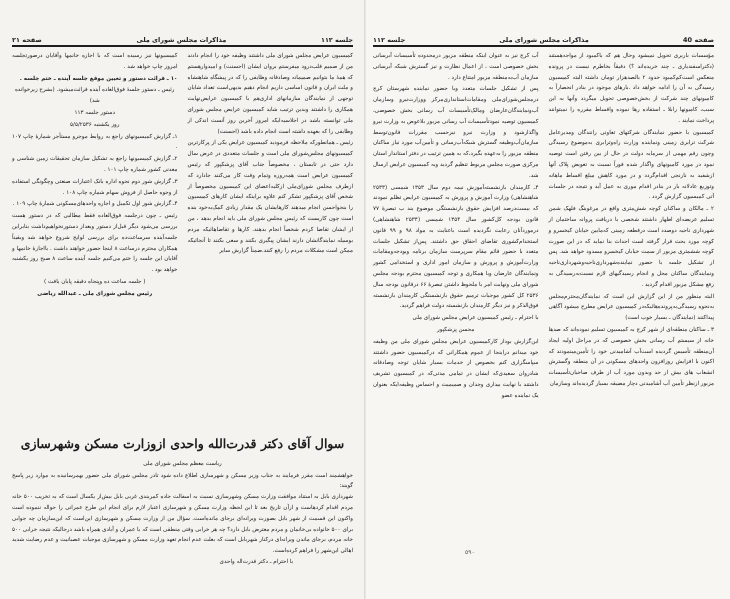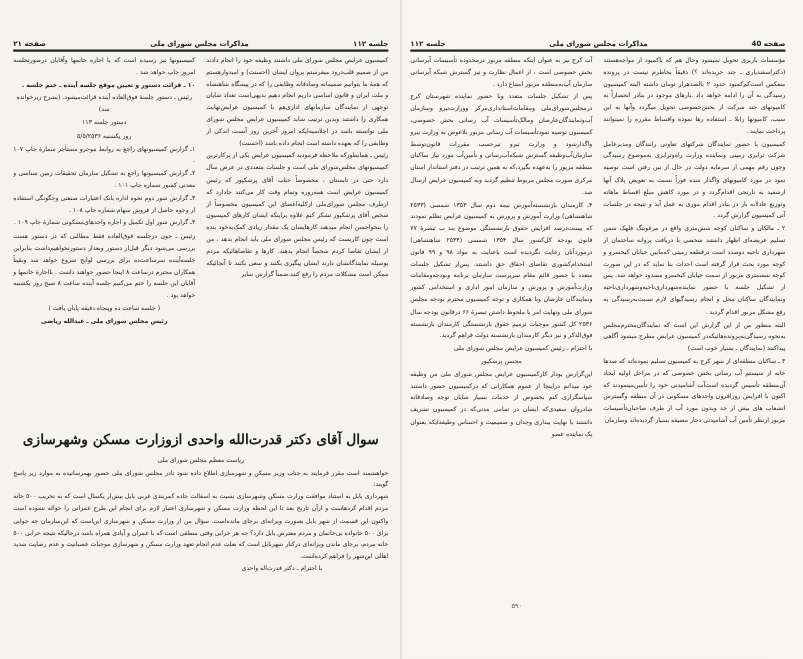--- a/index.html
+++ b/index.html
@@ -40,21 +40,21 @@
   .bold { font-weight: bold; }
   .agenda-item { margin: 2px 0; }
   .signature { text-align: center; margin-top: 6px; font-weight: bold; }
   .closing { text-align: center; }
   .question-block {
     position: absolute; top: 395px; left: 12px; right: 12px;
     font-size: 5.6px; line-height: 10.8px;
   }
   .q-title {
     text-align: center; font-size: 12.5px; font-weight: bold;
-    font-family: "DejaVu Serif", serif; margin-bottom: 8px; letter-spacing: 0.2px;
+    font-family: "DejaVu Serif", serif; margin-bottom: 8px; letter-spacing: 0.2px; margin-top: 44px;
   }
   .q-address { text-align: center; margin-bottom: 1px; }
   .q-body p { margin: 0; text-align: justify; }
   .q-sign { margin-top: 0; padding-right: 60px; }
   .page-mark { position: absolute; font-size: 6px; color: #555; }
 </style>
 </head>
 <body>
 
 <div class="spread">

